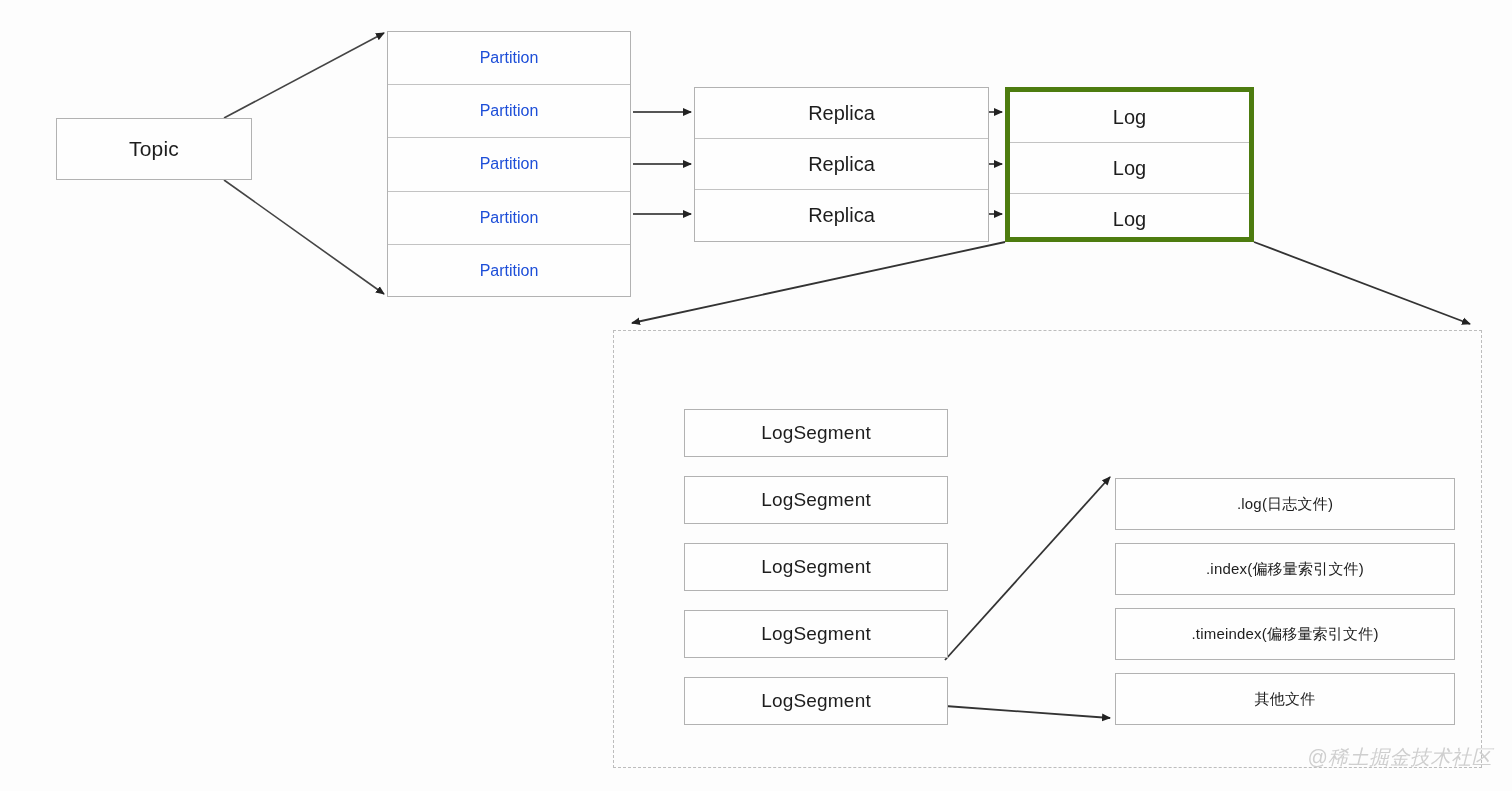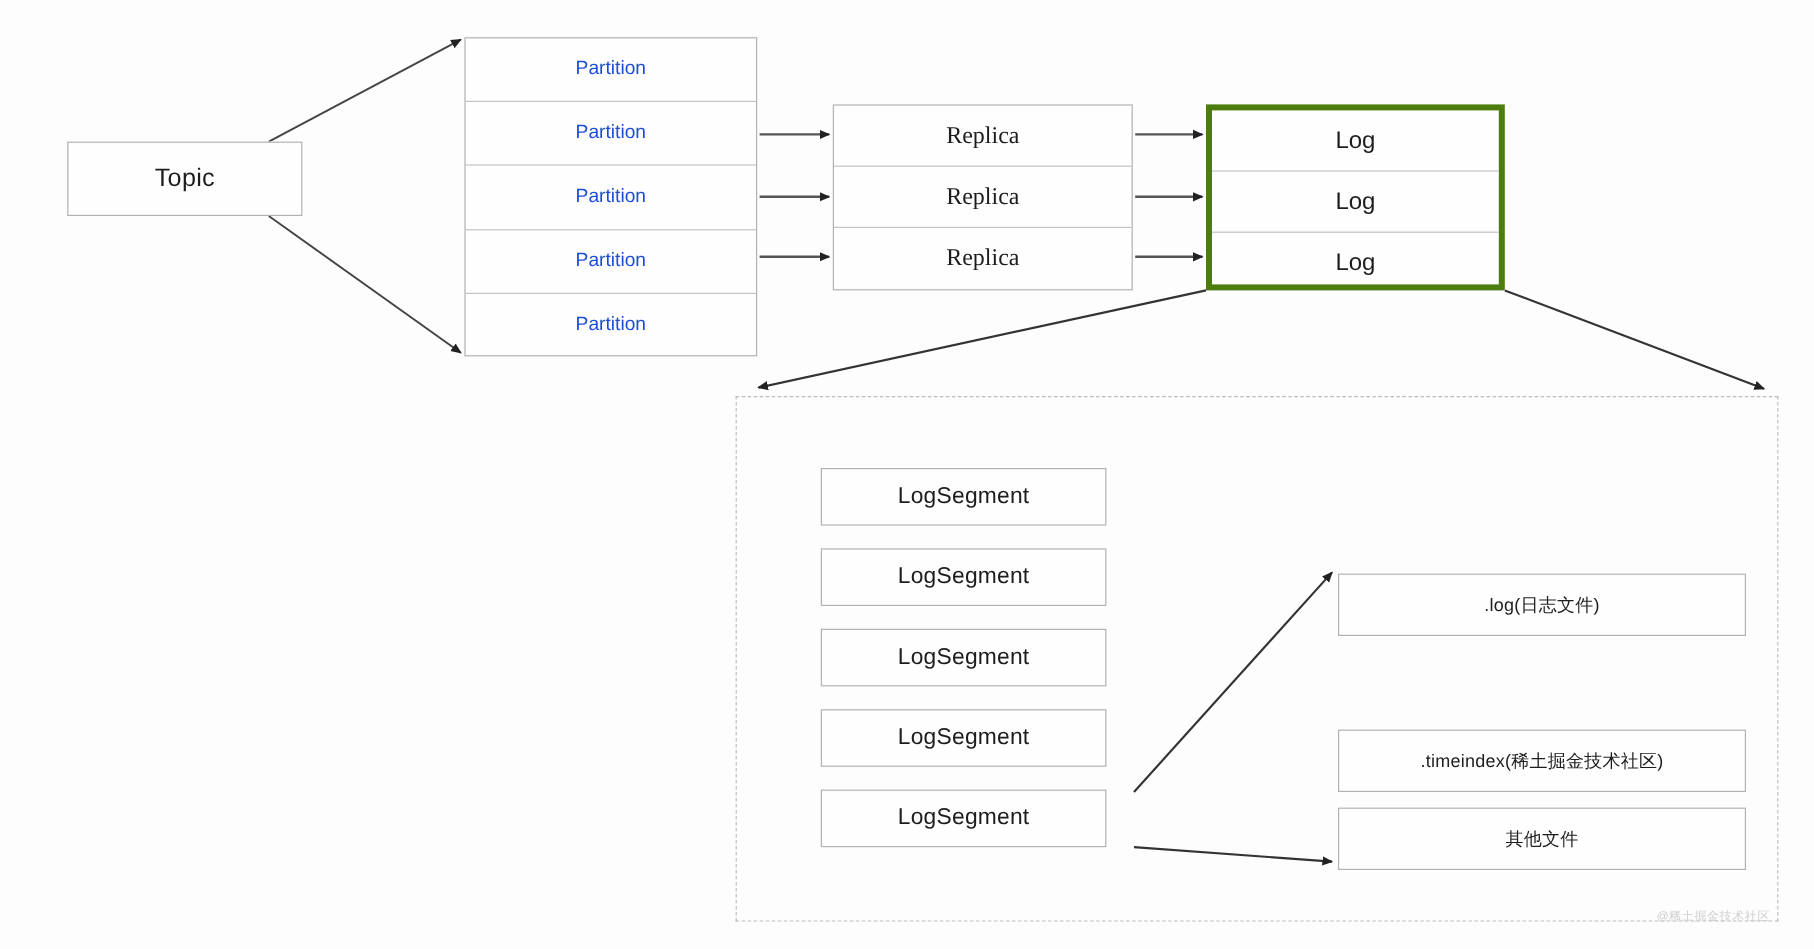--- a/index.html
+++ b/index.html
@@ -58,25 +58,24 @@
     justify-content: center;
     font-size: 16px;
     color: #1d4ed8;
   }
   #partition-stack .cell:last-child { border-bottom: none; }
 
   
   #replica-stack {
     position: absolute;
     left: 694px; top: 87px;
-    width: 250px; height: 155px;
+    width: 295px; height: 155px;
     box-sizing: border-box;
     border: 1px solid #b2b2b2;
     background: #fefefe;
-    font-family: Liberation Serif, serif;
   }
   #replica-stack .cell {
     box-sizing: border-box;
     height: 51.0px;
     border-bottom: 1px solid #c3c3c3;
     display: flex;
     align-items: center;
     justify-content: center;
     font-size: 20px;
     color: #1d1d1d;
@@ -110,39 +109,41 @@
     left: 613px; top: 330px;
     width: 869px; height: 438px;
     box-sizing: border-box;
     border: 1px dashed #bdbdbd;
     background: transparent;
   }
 
   .segment-box {
     position: absolute;
     left: 684px;
-    width: 238px;
+    width: 264px;
     height: 48px;
     font-size: 19px;
+    margin-top: 19px;
   }
   .file-box {
     position: absolute;
     left: 1115px;
     width: 340px;
     height: 52px;
     font-size: 15px;
   }
   #watermark {
     position: absolute;
-    right: 37px;
+    right: 20px;
     bottom: 20px;
-    font-size: 10px;
+    font-size: 20px;
     color: #cfcfcf;
     letter-spacing: .5px;
     user-select: none;
+    font-style: italic;
   }
 </style>
 </head>
 <body>
 
 <div id="canvas">
 
   <svg class="wires" viewBox="0 0 1512 791">
     <defs>
       <marker id="arrow" markerWidth="9" markerHeight="9" refX="8" refY="4.5" orient="auto" markerUnits="userSpaceOnUse">
@@ -228,22 +229,25 @@
   <div class="box segment-box" style="top:591px">
     <span>LogSegment</span>
   </div>
   <div class="box segment-box" style="top:658px">
     <span>LogSegment</span>
   </div>
 
   <div class="box file-box" style="top:478px">
     <span>.log(日志文件)</span>
   </div>
+  <div class="box file-box" style="top:543px">
+    <span>.index(偏移量索引文件)</span>
+  </div>
   <div class="box file-box" style="top:608px">
-    <span>.timeindex(稀土掘金技术社区)</span>
+    <span>.timeindex(偏移量索引文件)</span>
   </div>
   <div class="box file-box" style="top:673px">
     <span>其他文件</span>
   </div>
 
   <div id="watermark">@稀土掘金技术社区</div>
 
 </div>
 
 </body></html>

